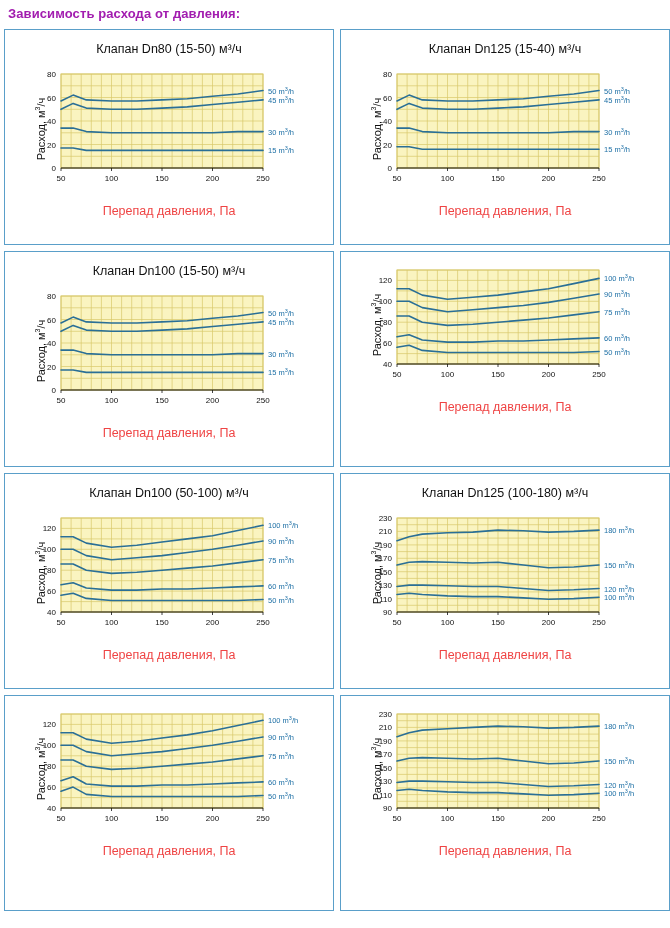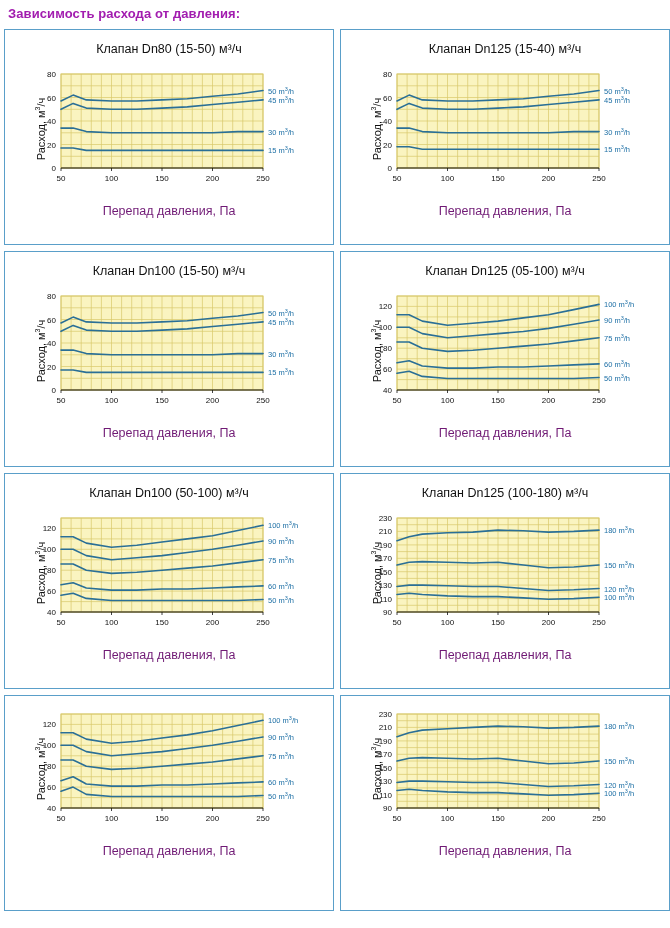--- a/index.html
+++ b/index.html
@@ -47,21 +47,21 @@
     top: 50%;
     transform: translateY(-50%) rotate(-90deg);
     transform-origin: center;
     font-size: 11px;
     color: #111;
     white-space: nowrap;
   }
   .xlabel {
     text-align: center;
     font-size: 12.5px;
-    color: #701a75;
+    color: #ef4444;
     margin-top: 2px;
   }
   svg { display: block; }
   .legend-txt { font-size: 7.5px; fill: #1d6fa5; }
   .tick-txt { font-size: 8px; fill: #111; }
 </style>
 </head>
 <body>
 
 <div id="page-title">Зависимость расхода от давления:</div>
@@ -259,21 +259,20 @@
             <polyline points="56.0,72.1 68.1,72.1 81.3,75.6 106.5,76.8 131.8,76.8 157.0,76.8 182.3,76.8 207.5,76.8 232.8,75.6 258.0,75.6" fill="none" stroke="#2a6f96" stroke-width="1.6" stroke-linejoin="round" stroke-linecap="round"></polyline>
             <text class="legend-txt" x="263" y="78.6">30 m<tspan baseline-shift="super" font-size="5.5">3</tspan>/h</text>
             <polyline points="56.0,92.0 68.1,92.0 81.3,94.4 106.5,94.4 131.8,94.4 157.0,94.4 182.3,94.4 207.5,94.4 232.8,94.4 258.0,94.4" fill="none" stroke="#2a6f96" stroke-width="1.6" stroke-linejoin="round" stroke-linecap="round"></polyline>
             <text class="legend-txt" x="263" y="97.4">15 m<tspan baseline-shift="super" font-size="5.5">3</tspan>/h</text>
           </svg>
         </div>
       </div>
       <div class="xlabel">Перепад давления, Па</div>
     </div>
     <div class="panel">
-      <div class="ctitle">Клапан Dn125 (05-100) м³/ч</div>
       <div class="plotwrap">
         <div class="ylabel">Расход, м<sup style="font-size:7px">3</sup>/ч</div>
         <div>
           <svg width="320" height="146" viewBox="0 0 320 146">
             <rect x="56" y="18" width="202" height="94" fill="#faf4c0" stroke="#d8c86a" stroke-width="1"></rect>
             <line x1="56.0" y1="18" x2="56.0" y2="112" stroke="#d8c86a" stroke-width="0.7"></line>
             <line x1="66.1" y1="18" x2="66.1" y2="112" stroke="#d8c86a" stroke-width="0.7"></line>
             <line x1="76.2" y1="18" x2="76.2" y2="112" stroke="#d8c86a" stroke-width="0.7"></line>
             <line x1="86.3" y1="18" x2="86.3" y2="112" stroke="#d8c86a" stroke-width="0.7"></line>
             <line x1="96.4" y1="18" x2="96.4" y2="112" stroke="#d8c86a" stroke-width="0.7"></line>

